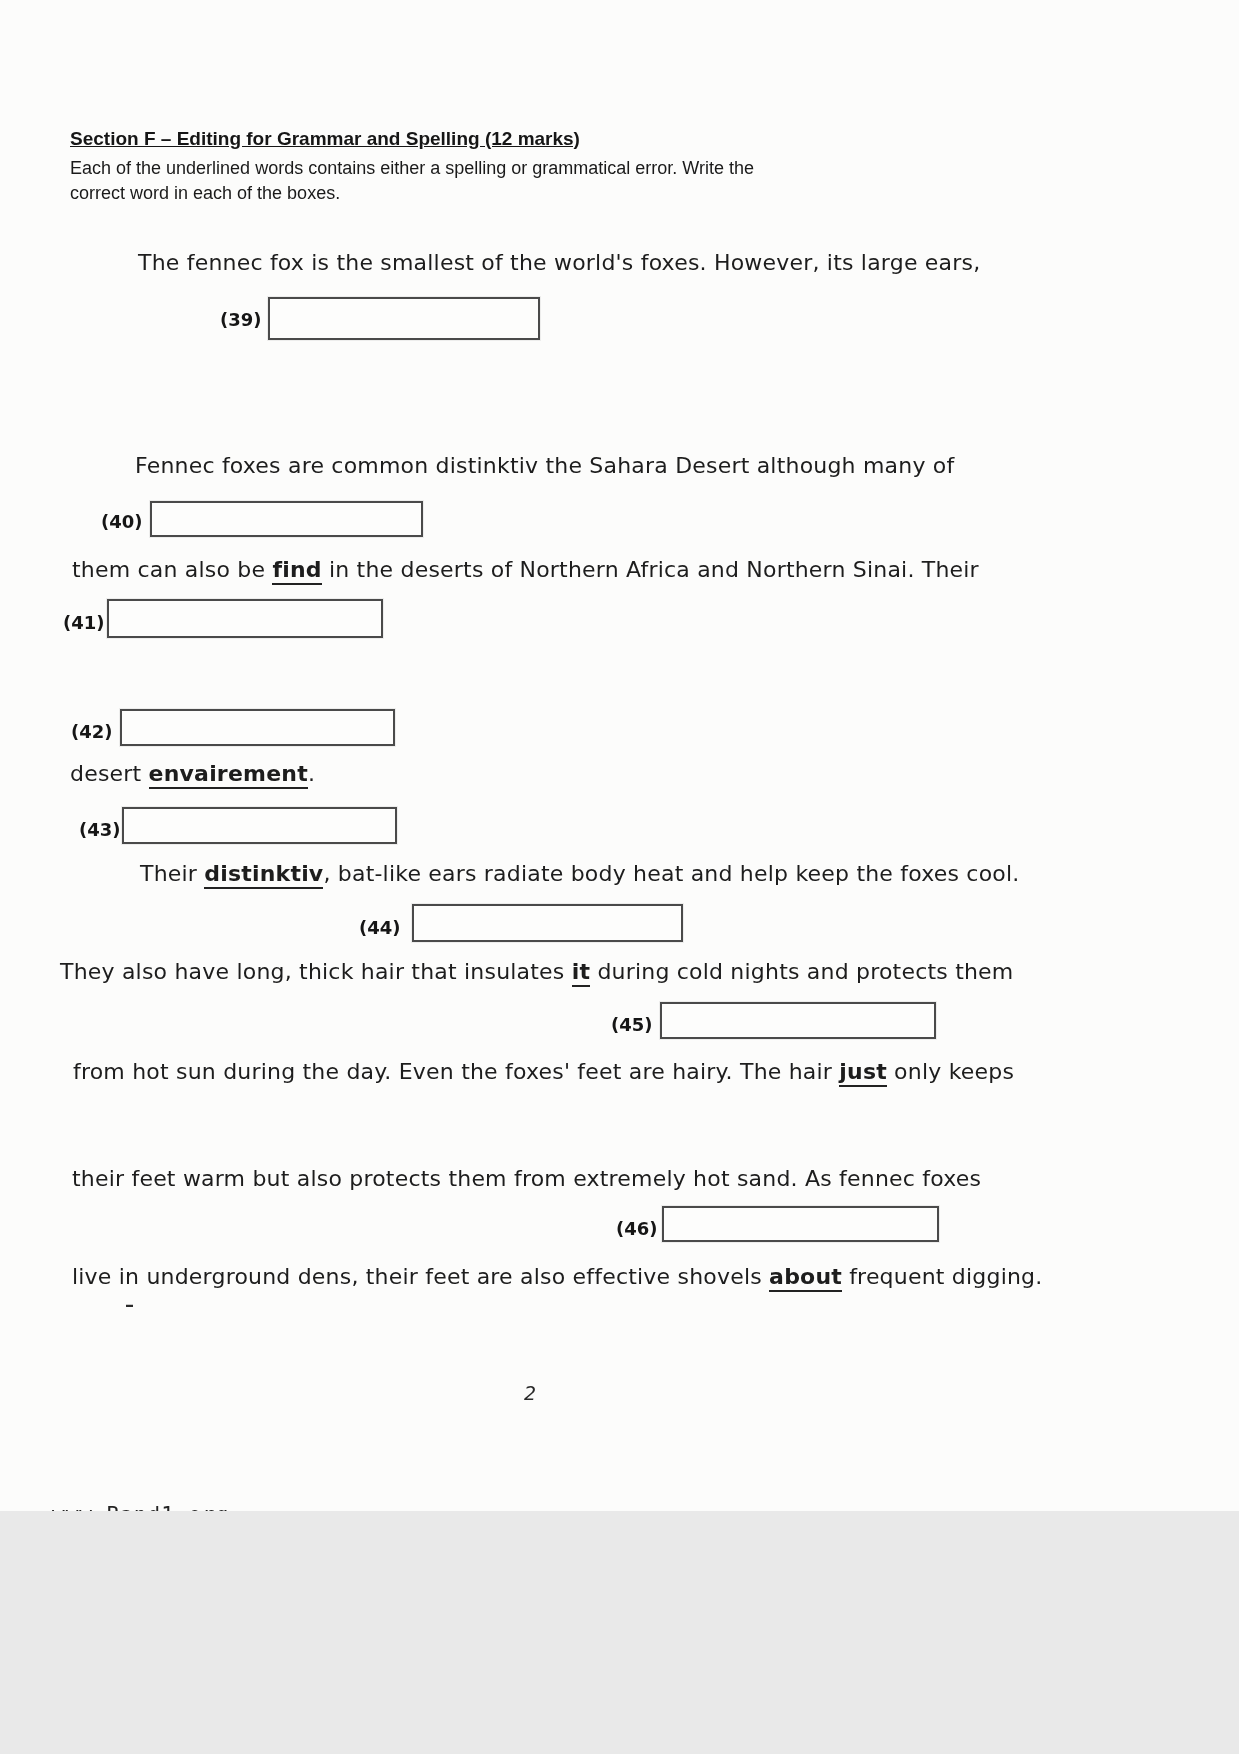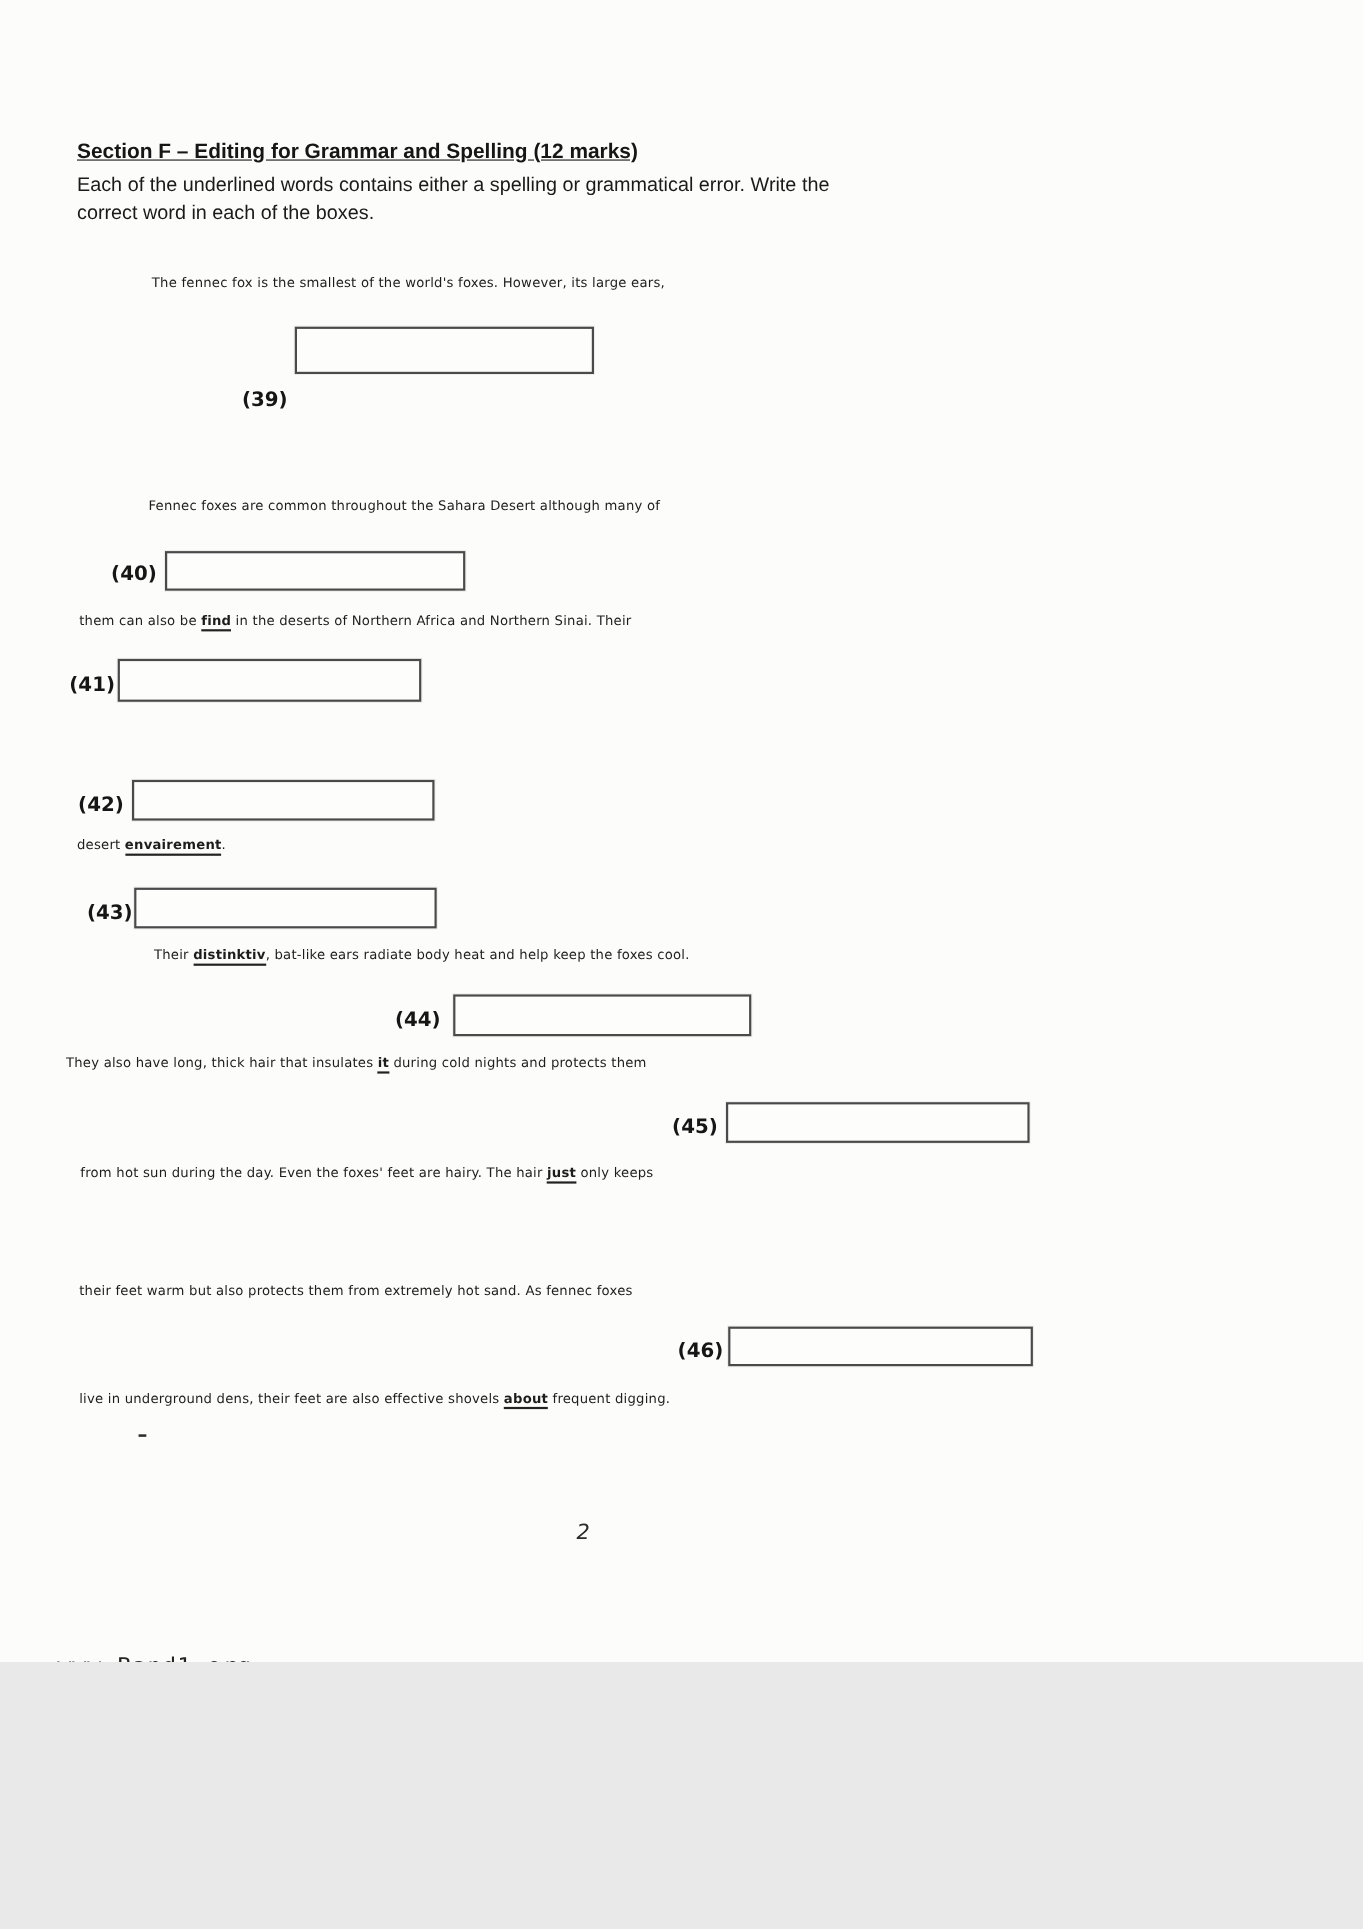--- a/index.html
+++ b/index.html
@@ -23,21 +23,21 @@
     white-space:nowrap;
   }
   .instr {
     font-family:"Liberation Sans", sans-serif;
     font-size:18px;
     line-height:25px;
     color:#1a1a1a;
     white-space:nowrap;
   }
   .pl {
-    font-size:12px;
+    font-size:22px;
     letter-spacing:0.2px;
     white-space:nowrap;
     color:#1d1d1d;
   }
   .u {
     border-bottom:2px solid #222;
     padding-bottom:1px;
     font-weight:bold;
   }
   .qnum {
@@ -75,25 +75,25 @@
 
   <div class="abs title" style="left:70px; top:128px;">Section F – Editing for Grammar and Spelling (12 marks)</div>
 
   <div class="abs instr" style="left:70px; top:156px;">
     <div>Each of the underlined words contains either a spelling or grammatical error. Write the</div>
     <div>correct word in each of the boxes.</div>
   </div>
 
   <div class="abs pl" style="left:138px; top:250px;">The fennec fox is the smallest of the world's foxes. However, its large ears,</div>
 
-  <div class="abs qnum" style="left:220px; top:309px;margin-top:44px;">(39)</div>
+  <div class="abs qnum" style="left:220px; top:309px;">(39)</div>
   <div class="abs abox" style="left:268px; top:297px; width:272px; height:43px;"></div>
 
 
-  <div class="abs pl" style="left:135px; top:453px;">Fennec foxes are common throughout the Sahara Desert although many of</div>
+  <div class="abs pl" style="left:135px; top:453px;">Fennec foxes are common distinktiv the Sahara Desert although many of</div>
 
   <div class="abs qnum" style="left:101px; top:511px;">(40)</div>
   <div class="abs abox" style="left:150px; top:501px; width:273px; height:36px;"></div>
 
   <div class="abs pl" style="left:72px; top:557px;"><span>them can also be </span><span class="u">find</span><span> in the deserts of Northern Africa and Northern Sinai. Their</span></div>
 
   <div class="abs qnum" style="left:63px; top:612px;">(41)</div>
   <div class="abs abox" style="left:107px; top:599px; width:276px; height:39px;"></div>
 
 

